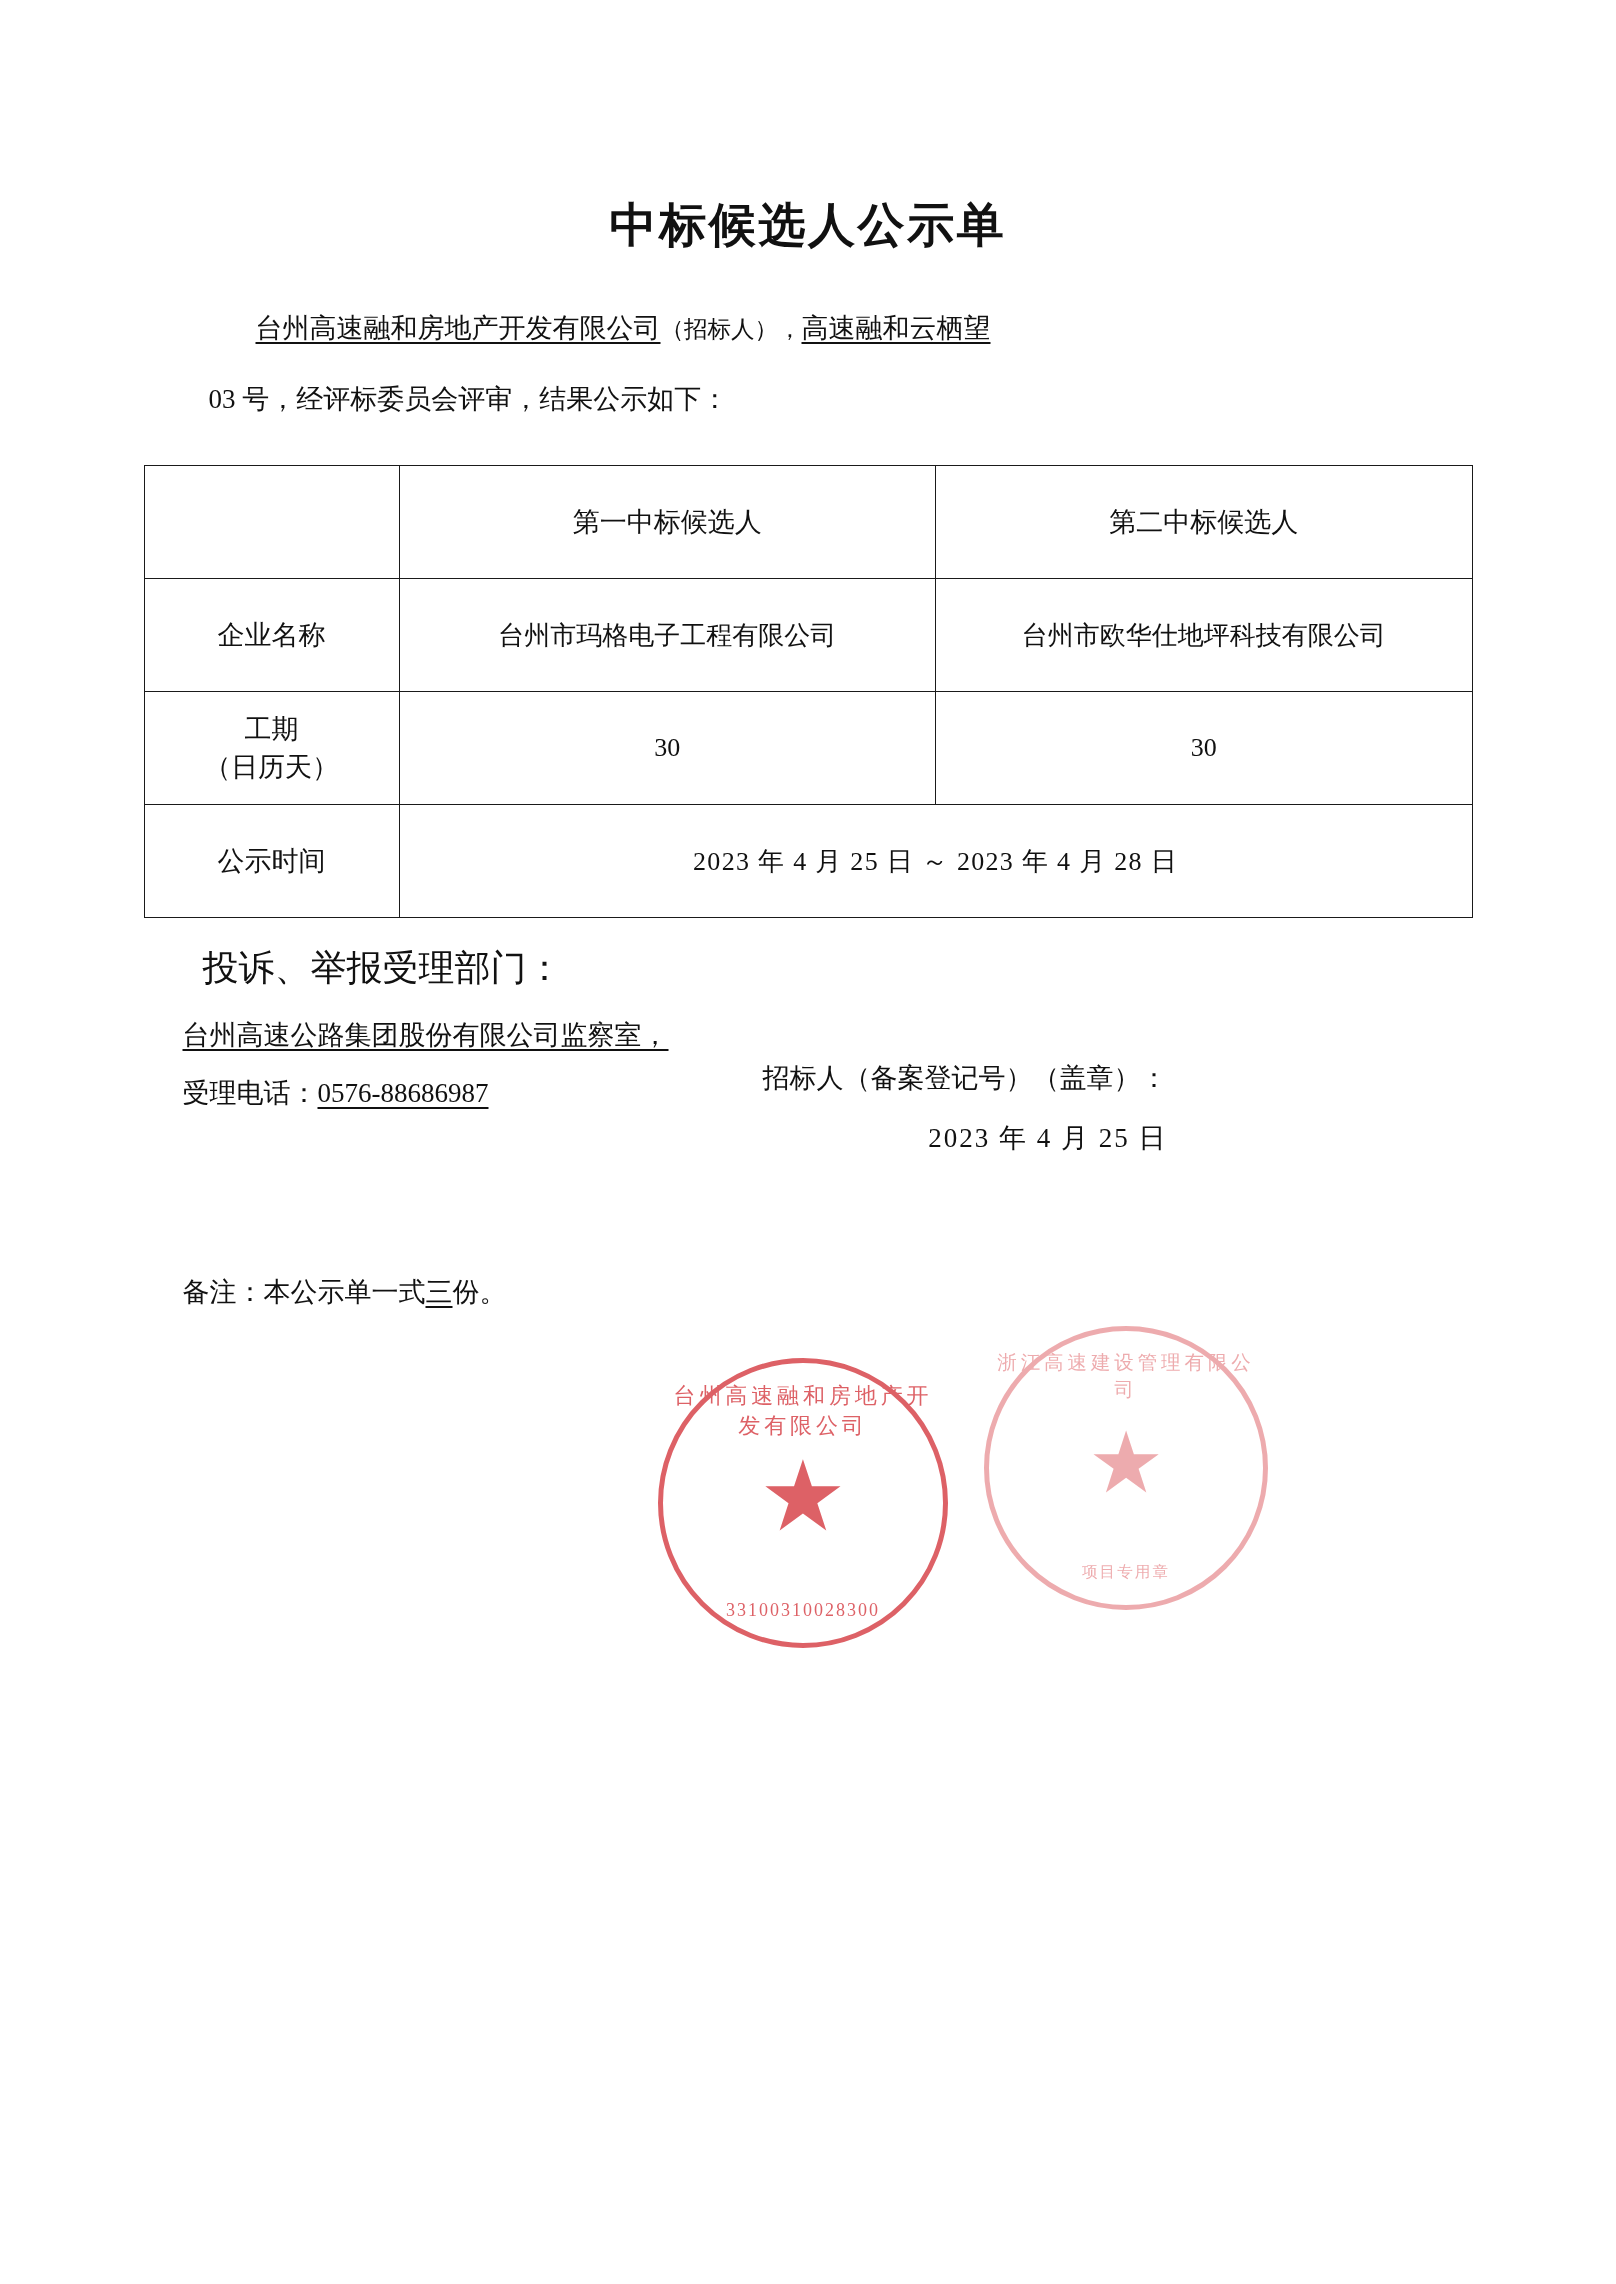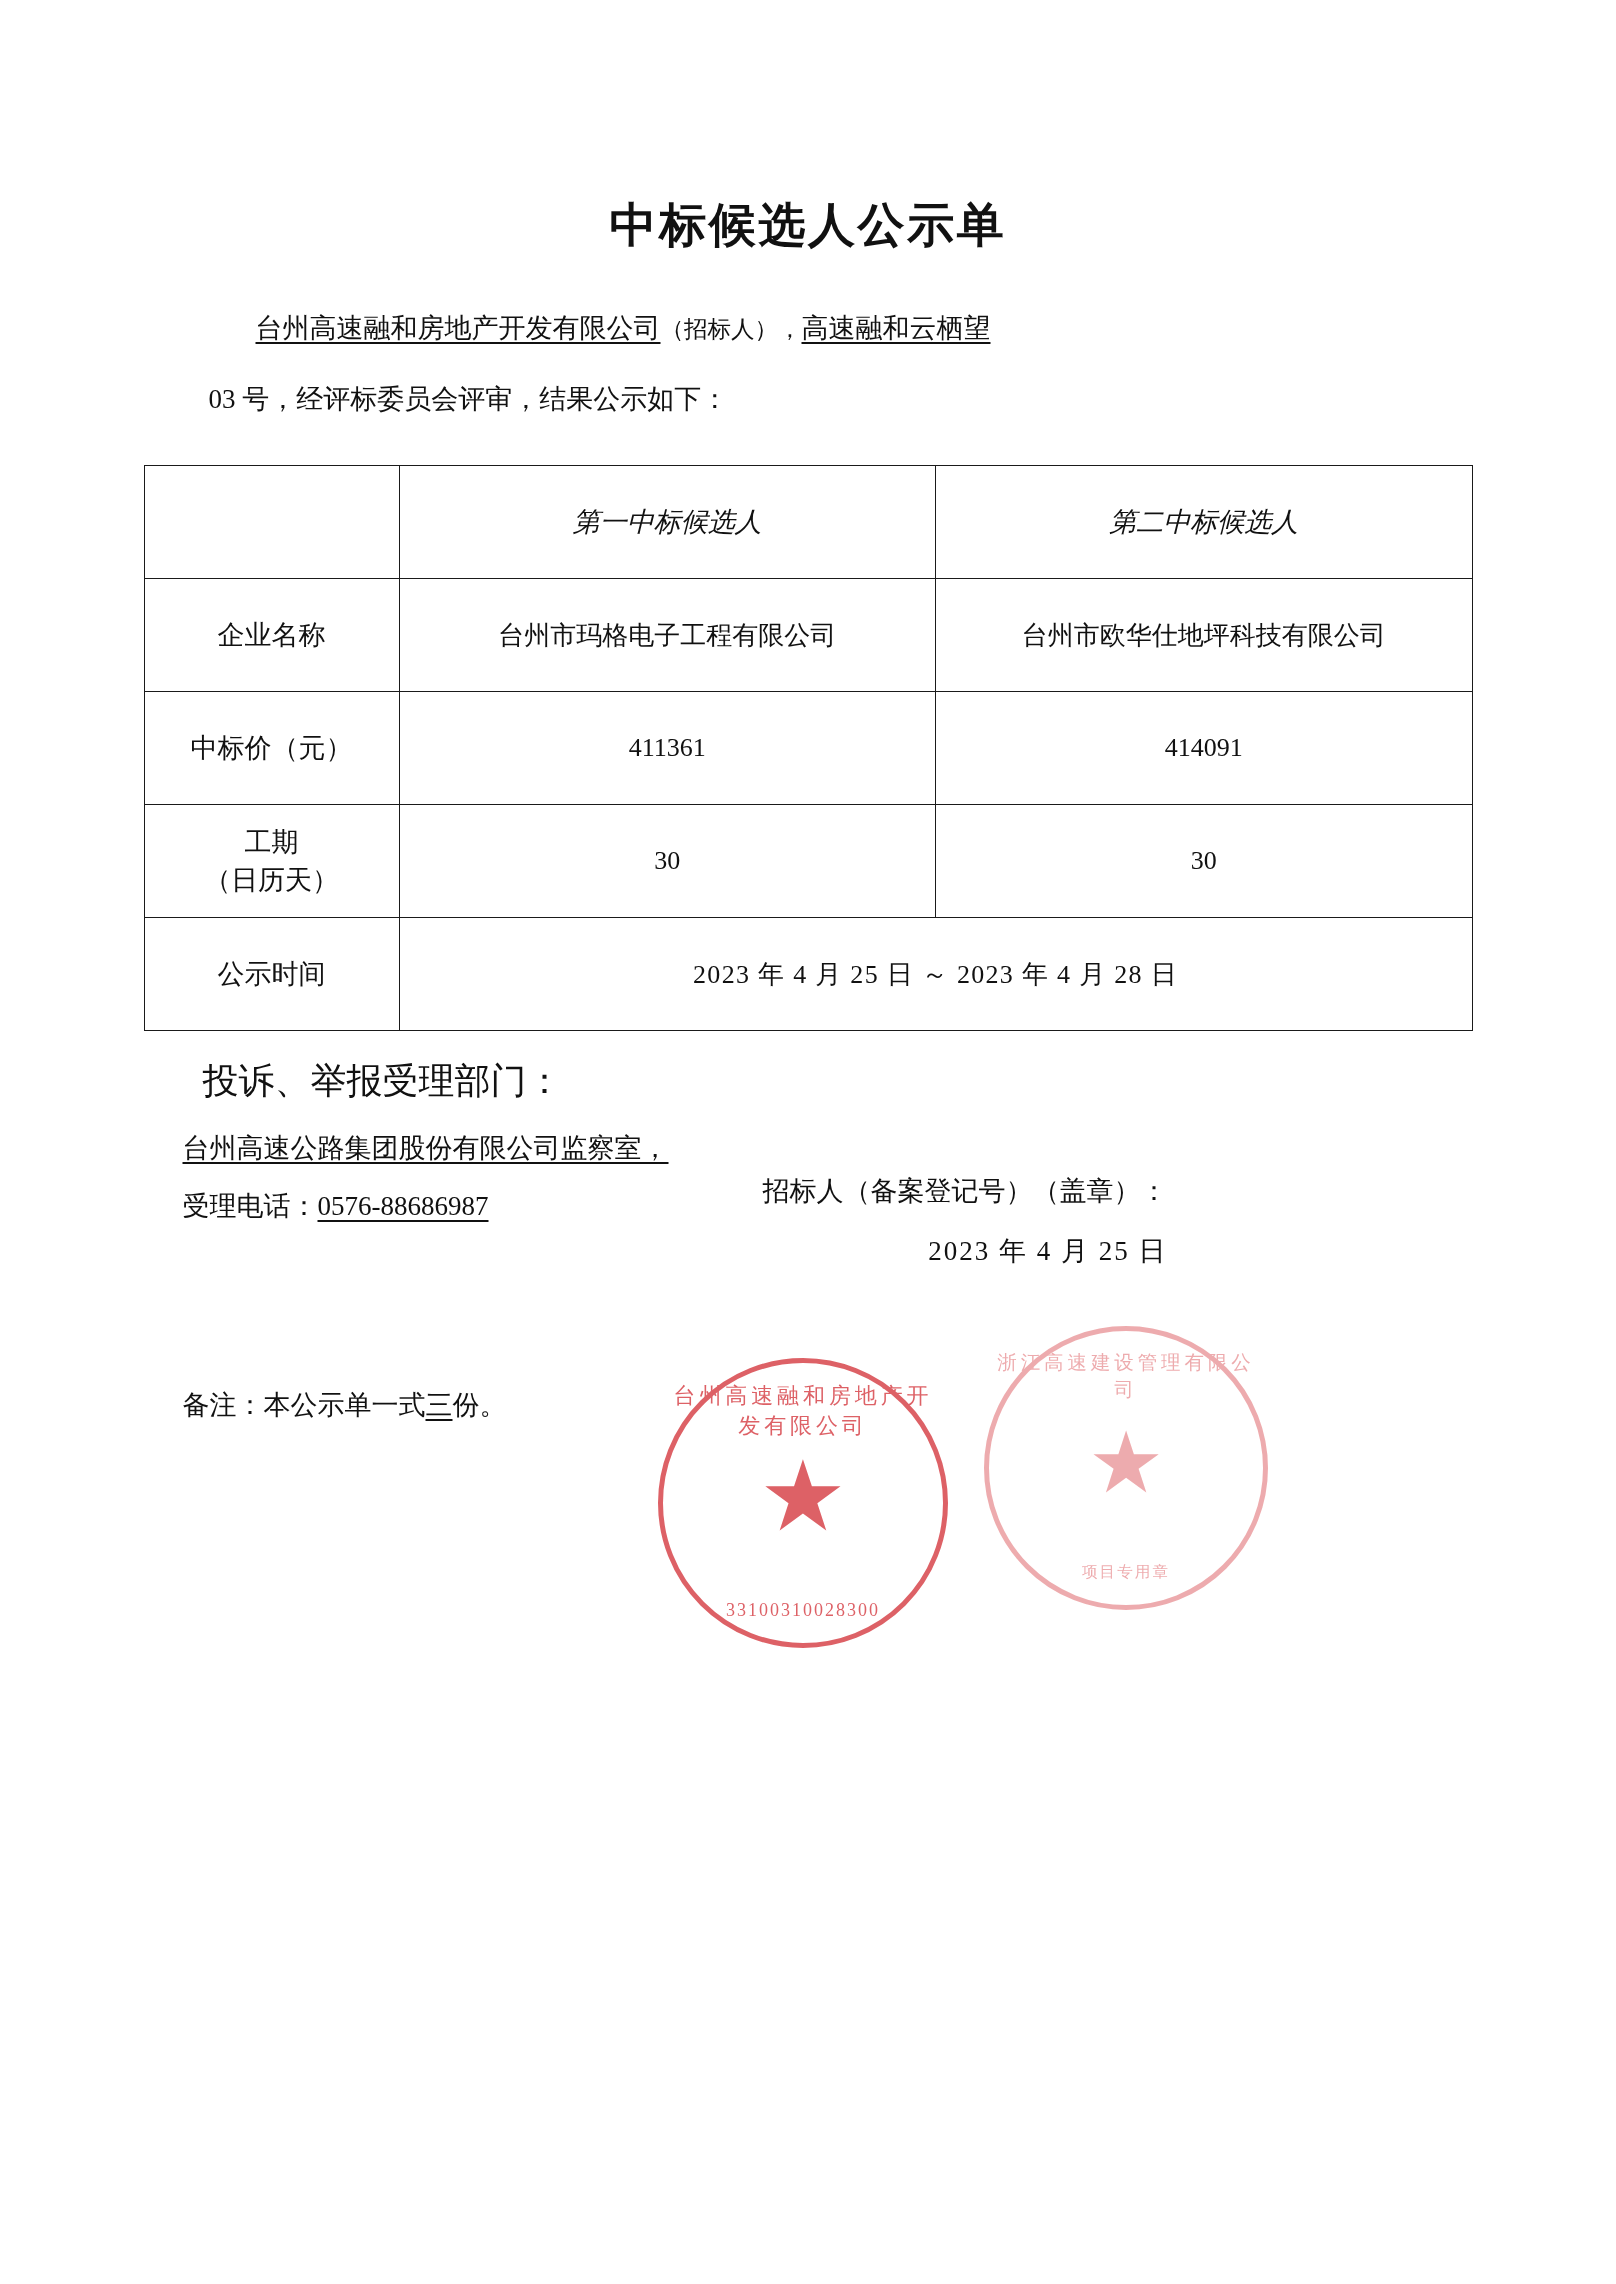--- a/index.html
+++ b/index.html
@@ -66,21 +66,21 @@
     padding: 0;
     height: 112px;
   }
   table.main td.label {
     width: 254px;
     font-size: 27px;
   }
   table.main td.cand {
     font-size: 27px;
   }
-  td.head { height: 163px; font-style: italic; }
+  td.head { height: 163px; }
   td.rowtall { height: 138px; }
   .twoline {
     line-height: 38px;
   }
   .num {
     font-family: "Liberation Serif", serif;
     font-size: 26px;
   }
   .datecell {
     font-size: 26px;
@@ -205,25 +205,20 @@
     <tbody>
       <tr>
         <td class="label head"></td>
         <td class="cand head">第一中标候选人</td>
         <td class="cand head">第二中标候选人</td>
       </tr>
       <tr>
         <td class="label rowtall">企业名称</td>
         <td class="rowtall">台州市玛格电子工程有限公司</td>
         <td class="rowtall">台州市欧华仕地坪科技有限公司</td>
-      </tr>
-      <tr>
-        <td class="label rowtall">中标价（元）</td>
-        <td class="rowtall num">411361</td>
-        <td class="rowtall num">414091</td>
       </tr>
       <tr>
         <td class="label rowtall">
           <div class="twoline">
             <div>工期</div>
             <div>（日历天）</div>
           </div>
         </td>
         <td class="rowtall num">30</td>
         <td class="rowtall num">30</td>

